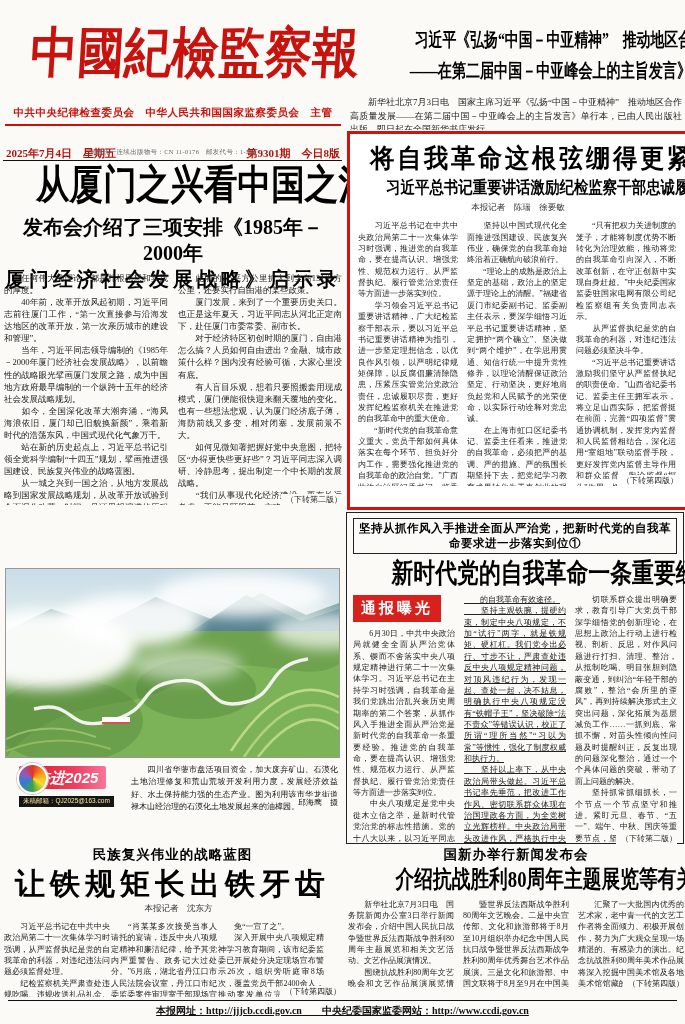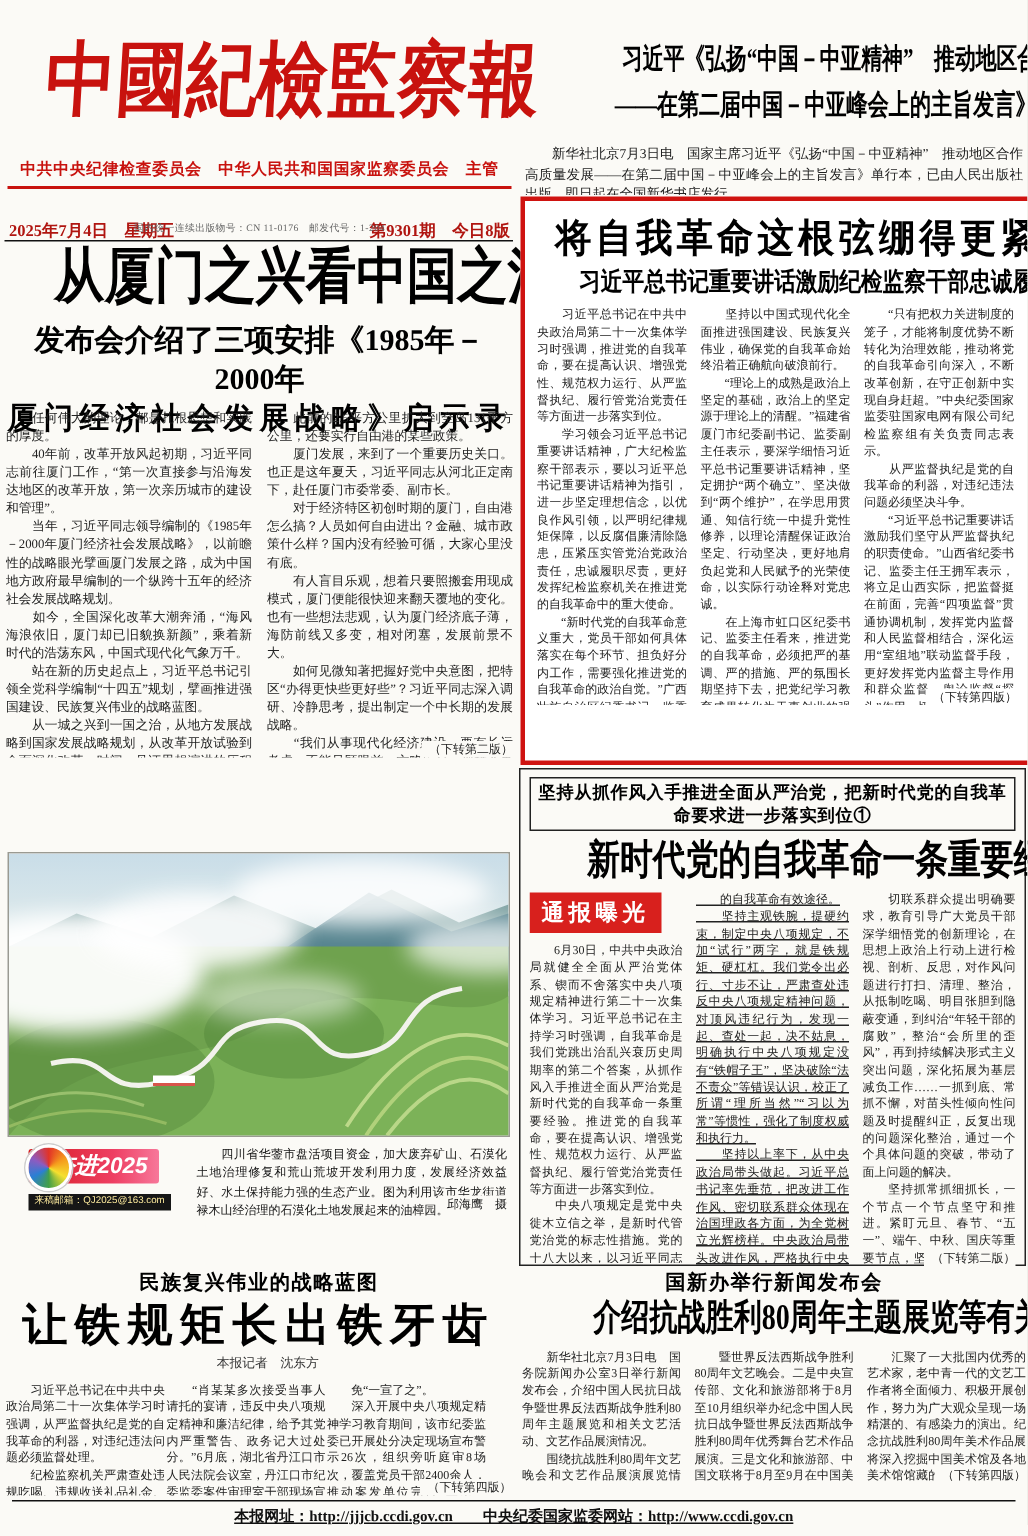--- a/index.html
+++ b/index.html
@@ -111,20 +111,21 @@
     <span class="jump" style="right:0;bottom:0;background:#fbfaf6;">（下转第二版）</span>
   </div>
 
   <div class="abs redbox" style="left:347px;top:131px;width:320px;height:363px;">
     <div class="center" style="margin-top:4px;">
       <span class="bx-title sq" style="transform:scaleX(.93);">将自我革命这根弦绷得更紧</span>
     </div>
     <div class="center" style="margin-top:4px;">
       <span class="bx-sub sq" style="transform:scaleX(.85);">习近平总书记重要讲话激励纪检监察干部忠诚履职</span>
     </div>
+    <div class="byline" style="margin-top:4px;">本报记者　陈瑞　徐要敏</div>
     <div style="position:relative;margin-top:6px;height:266px;">
       <div class="cols" style="gap:9px;height:266px;">
         <div class="col" style="width:100px;height:266px;">　　习近平总书记在中共中央政治局第二十一次集体学习时强调，推进党的自我革命，要在提高认识、增强党性、规范权力运行、从严监督执纪、履行管党治党责任等方面进一步落实到位。
 　　学习领会习近平总书记重要讲话精神，广大纪检监察干部表示，要以习近平总书记重要讲话精神为指引，进一步坚定理想信念，以优良作风引领，以严明纪律规矩保障，以反腐倡廉清除隐患，压紧压实管党治党政治责任，忠诚履职尽责，更好发挥纪检监察机关在推进党的自我革命中的重大使命。
 　　“新时代党的自我革命意义重大，党员干部如何具体落实在每个环节、担负好分内工作，需要强化推进党的自我革命的政治自觉。”广西壮族自治区纪委书记、监委主任表示，纪检监察机关是推进党的自我革命的重要力量，要把讲话精神落到实处。</div>
         <div class="col" style="width:100px;height:266px;">　　坚持以中国式现代化全面推进强国建设、民族复兴伟业，确保党的自我革命始终沿着正确航向破浪前行。
 　　“理论上的成熟是政治上坚定的基础，政治上的坚定源于理论上的清醒。”福建省厦门市纪委副书记、监委副主任表示，要深学细悟习近平总书记重要讲话精神，坚定拥护“两个确立”、坚决做到“两个维护”，在学思用贯通、知信行统一中提升党性修养，以理论清醒保证政治坚定、行动坚决，更好地肩负起党和人民赋予的光荣使命，以实际行动诠释对党忠诚。
 　　在上海市虹口区纪委书记、监委主任看来，推进党的自我革命，必须把严的基调、严的措施、严的氛围长期坚持下去，把党纪学习教育成果转化为干事创业的强大动力，不断增强拒腐防变的政治免疫力。</div>
         <div class="col" style="width:100px;height:266px;">　　“只有把权力关进制度的笼子，才能将制度优势不断转化为治理效能，推动将党的自我革命引向深入，不断改革创新，在守正创新中实现自身赶超。”中央纪委国家监委驻国家电网有限公司纪检监察组有关负责同志表示。
 　　从严监督执纪是党的自我革命的利器，对违纪违法问题必须坚决斗争。

